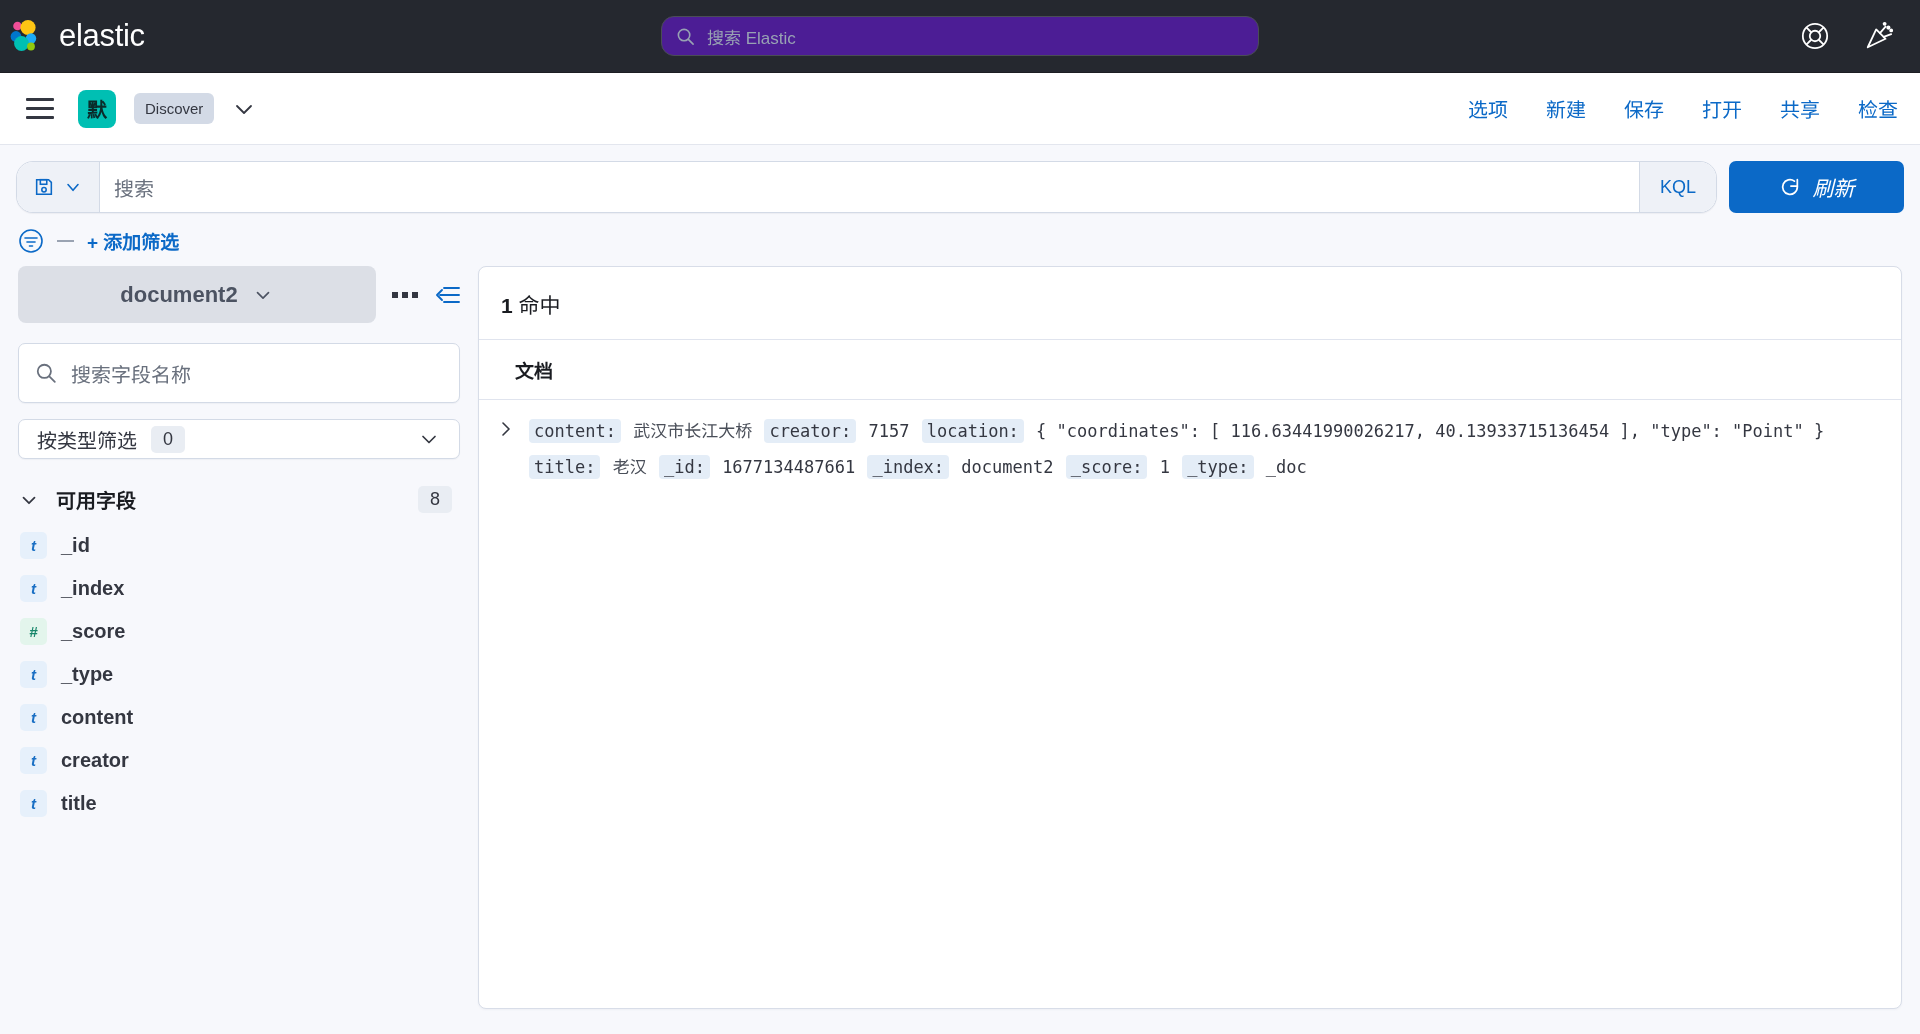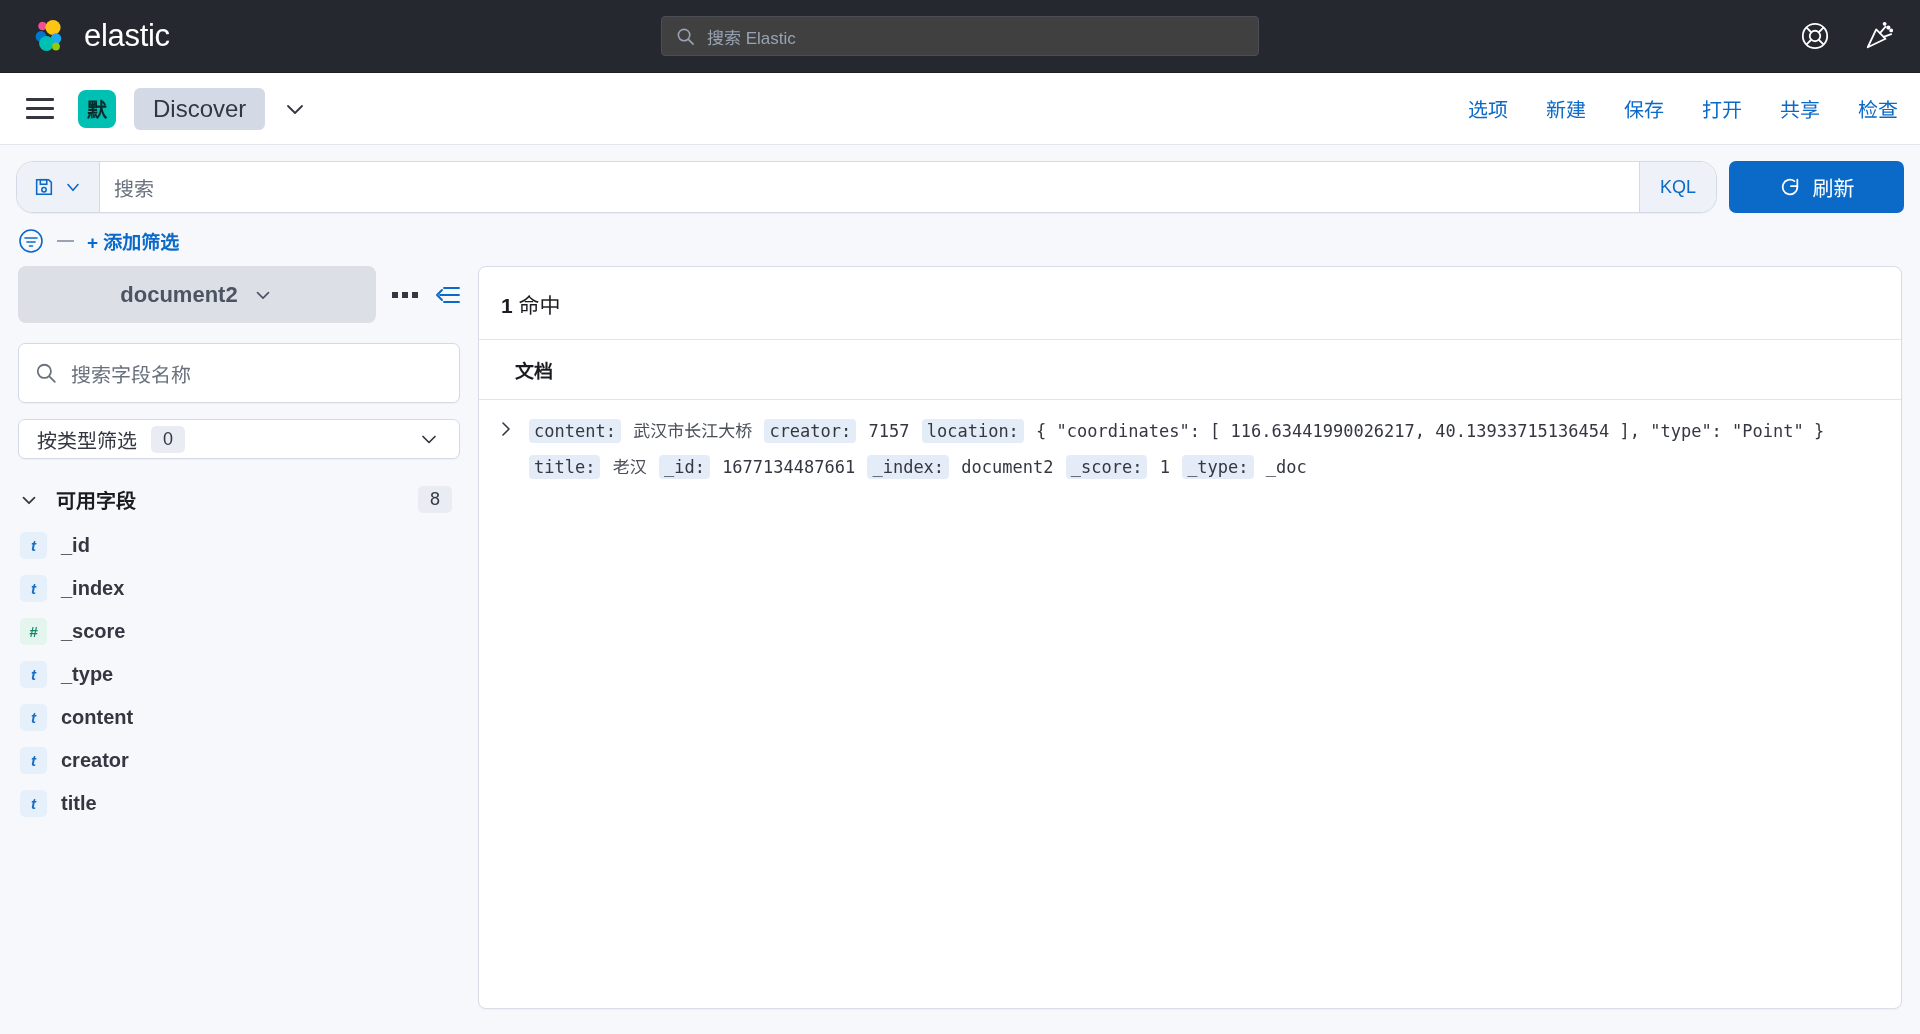--- a/index.html
+++ b/index.html
@@ -16,39 +16,39 @@
   .top-header {
     height: 73px;
     background: #25282f;
     display: flex;
     align-items: center;
     position: relative;
     border-bottom: 1px solid #1d1e24;
   }
   .brand {
     display: flex; align-items: center;
-    padding-left: 30px; gap: 16px;
+    padding-left: 5px; gap: 16px;
   }
   .brand-logo { width: 38px; height: 38px; position: relative; flex: none; }
   .brand-name {
     color: #ffffff;
     font-size: 31px;
     font-weight: 400;
     letter-spacing: -0.3px;
   }
   .global-search-wrap {
     position: absolute;
     left: 50%; transform: translateX(-50%);
     width: 598px;
   }
   .global-search {
     height: 40px;
-    background: #404040;
+    background: #4c1d95;
     border: 1px solid #4a4d55;
-    border-radius: 4px;
+    border-radius: 13px;
     display: flex; align-items: center;
     padding: 0 14px;
     gap: 12px;
   }
   .global-search .ph {
     color: #98a2b3;
     font-size: 17px;
   }
   .header-icons {
     position: absolute;
@@ -76,22 +76,22 @@
     display: flex; align-items: center; justify-content: center;
     color: #0a2b2a;
     font-size: 20px; font-weight: 600;
     cursor: pointer;
     margin-right: 18px;
   }
   .crumb-pill {
     background: #d3dae6;
     color: #343741;
     border-radius: 6px;
-    padding: 7px 19px;
-    font-size: 24px;
+    padding: 7px 11px;
+    font-size: 15px;
     cursor: pointer;
   }
   .crumb-chev { margin-left: 18px; cursor: pointer; display:flex; }
   .nav-links {
     margin-left: auto;
     display: flex; align-items: center;
     gap: 38px;
   }
   .nav-links a {
     color: #0b69c7;
@@ -145,20 +145,21 @@
     width: 175px;
     background: #0b69c7;
     border-radius: 7px;
     color: #fff;
     display: flex; align-items: center; justify-content: center;
     gap: 12px;
     font-size: 21px;
     cursor: pointer;
     border: none;
     font-family: inherit;
+    font-style: italic;
   }
 
   
   .filter-row {
     display: flex; align-items: center;
     padding: 14px 0 12px 18px;
     gap: 13px;
   }
   .filter-dash { width: 17px; height: 2px; background: #9aa3b2; display: inline-block; }
   .add-filter {

